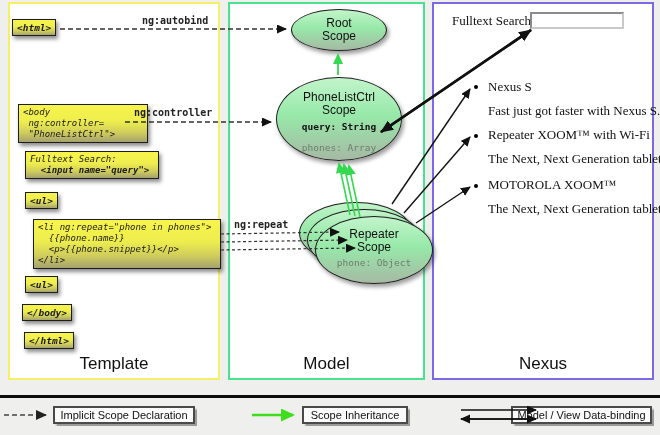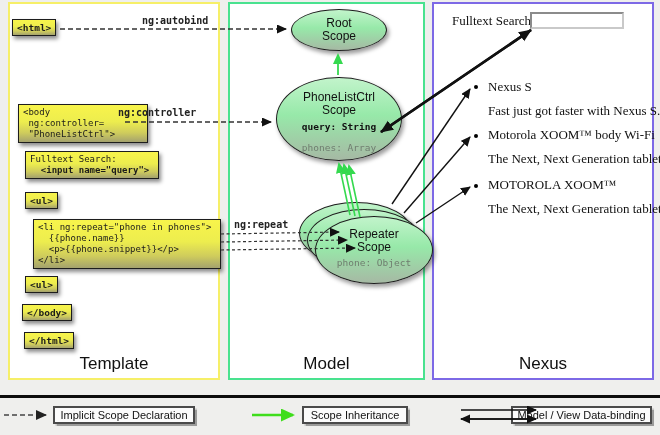--- a/index.html
+++ b/index.html
@@ -9,21 +9,21 @@
   .col{position:absolute;top:2px;height:378px;background:#ffffff;border:2px solid;box-sizing:border-box;}
   #col-template{left:8px;width:212px;border-color:#f6ef68;}
   #col-model{left:228px;width:197px;border-color:#49e28f;}
   #col-view{left:432px;width:222px;border-color:#7d69e6;}
   .col-label{position:absolute;bottom:4px;left:0;width:100%;text-align:center;font-size:17px;color:#111;}
 
   .codebox{position:absolute;box-sizing:border-box;
     background:linear-gradient(180deg,#f8f44b 0%,#eded4e 45%,#cfcc5c 75%,#a4a26e 100%);
     border:1.5px solid #1d1d1d;box-shadow:2px 3px 4px rgba(0,0,0,.45);
     color:#1b1b1b;font-family:"DejaVu Sans Mono",monospace;font-size:9px;line-height:11px;
-    padding:2px 4px;white-space:pre;}
+    padding:2px 4px;white-space:pre;font-style:italic;}
   .codebox.bold{font-weight:bold;font-size:9.5px;}
 
   .arrow-label{position:absolute;font-family:"DejaVu Sans Mono",monospace;font-weight:bold;
     font-size:10px;color:#222;white-space:nowrap;}
 
   .ellipse{position:absolute;box-sizing:border-box;border-radius:50%;
     background:linear-gradient(180deg,#c2f4cb 0%,#97e9a9 45%,#a6b9a4 100%);
     border:1.6px solid #1d1d1d;box-shadow:2px 3px 4px rgba(0,0,0,.4);
     text-align:center;color:#111;}
   .ellipse .etitle{font-size:12px;line-height:13px;white-space:pre-line;}
@@ -67,21 +67,21 @@
   <div class="codebox bold" style="left:25px;top:192px;">&lt;ul&gt;</div>
   <div class="codebox" style="left:33px;top:219px;width:188px;">&lt;li ng:repeat="phone in phones"&gt;
   {{phone.name}}
   &lt;p&gt;{{phone.snippet}}&lt;/p&gt;
 &lt;/li&gt;</div>
   <div class="codebox bold" style="left:25px;top:276px;">&lt;ul&gt;</div>
   <div class="codebox bold" style="left:22px;top:304px;">&lt;/body&gt;</div>
   <div class="codebox bold" style="left:24px;top:332px;">&lt;/html&gt;</div>
 
   <div class="arrow-label" style="left:142px;top:15px;">ng:autobind</div>
-  <div class="arrow-label" style="left:118px;top:107px;">ng:controller</div>
+  <div class="arrow-label" style="left:134px;top:107px;">ng:controller</div>
   <div class="arrow-label" style="left:234px;top:219px;">ng:repeat</div>
 
   <div class="ellipse" style="left:291px;top:9px;width:96px;height:42px;padding-top:7px;">
     <div class="etitle">Root
 Scope</div>
   </div>
 
   <div class="ellipse" style="left:276px;top:77px;width:126px;height:84px;padding-top:13px;">
     <div class="etitle">PhoneListCtrl
 Scope</div>
@@ -98,21 +98,21 @@
   </div>
 
   <div class="viewtext" style="left:452px;top:13px;">Fulltext Search:</div>
   <input id="v-input" type="text" value="" style="">
 
   <div class="bullet" style="left:474px;top:85px;"></div>
   <div class="viewtext" style="left:488px;top:79px;">Nexus S</div>
   <div class="viewtext" style="left:488px;top:103px;">Fast just got faster with Nexus S.</div>
 
   <div class="bullet" style="left:474px;top:134px;"></div>
-  <div class="viewtext" style="left:488px;top:127px;">Motorola XOOM™  body Wi-Fi</div>
+  <div class="viewtext" style="left:488px;top:127px;">Repeater XOOM™  with Wi-Fi</div>
   <div class="viewtext" style="left:488px;top:151px;">The Next, Next Generation tablet.</div>
 
   <div class="bullet" style="left:474px;top:184px;"></div>
   <div class="viewtext" style="left:488px;top:177px;">MOTOROLA XOOM™</div>
   <div class="viewtext" style="left:488px;top:201px;">The Next, Next Generation tablet.</div>
 
   <div id="divider"></div>
   <div class="legend-box" style="left:53px;width:142px;">Implicit Scope Declaration</div>
   <div class="legend-box" style="left:302px;width:106px;">Scope Inheritance</div>
   <div class="legend-box" style="left:511px;width:141px;">Model / View Data-binding</div>

